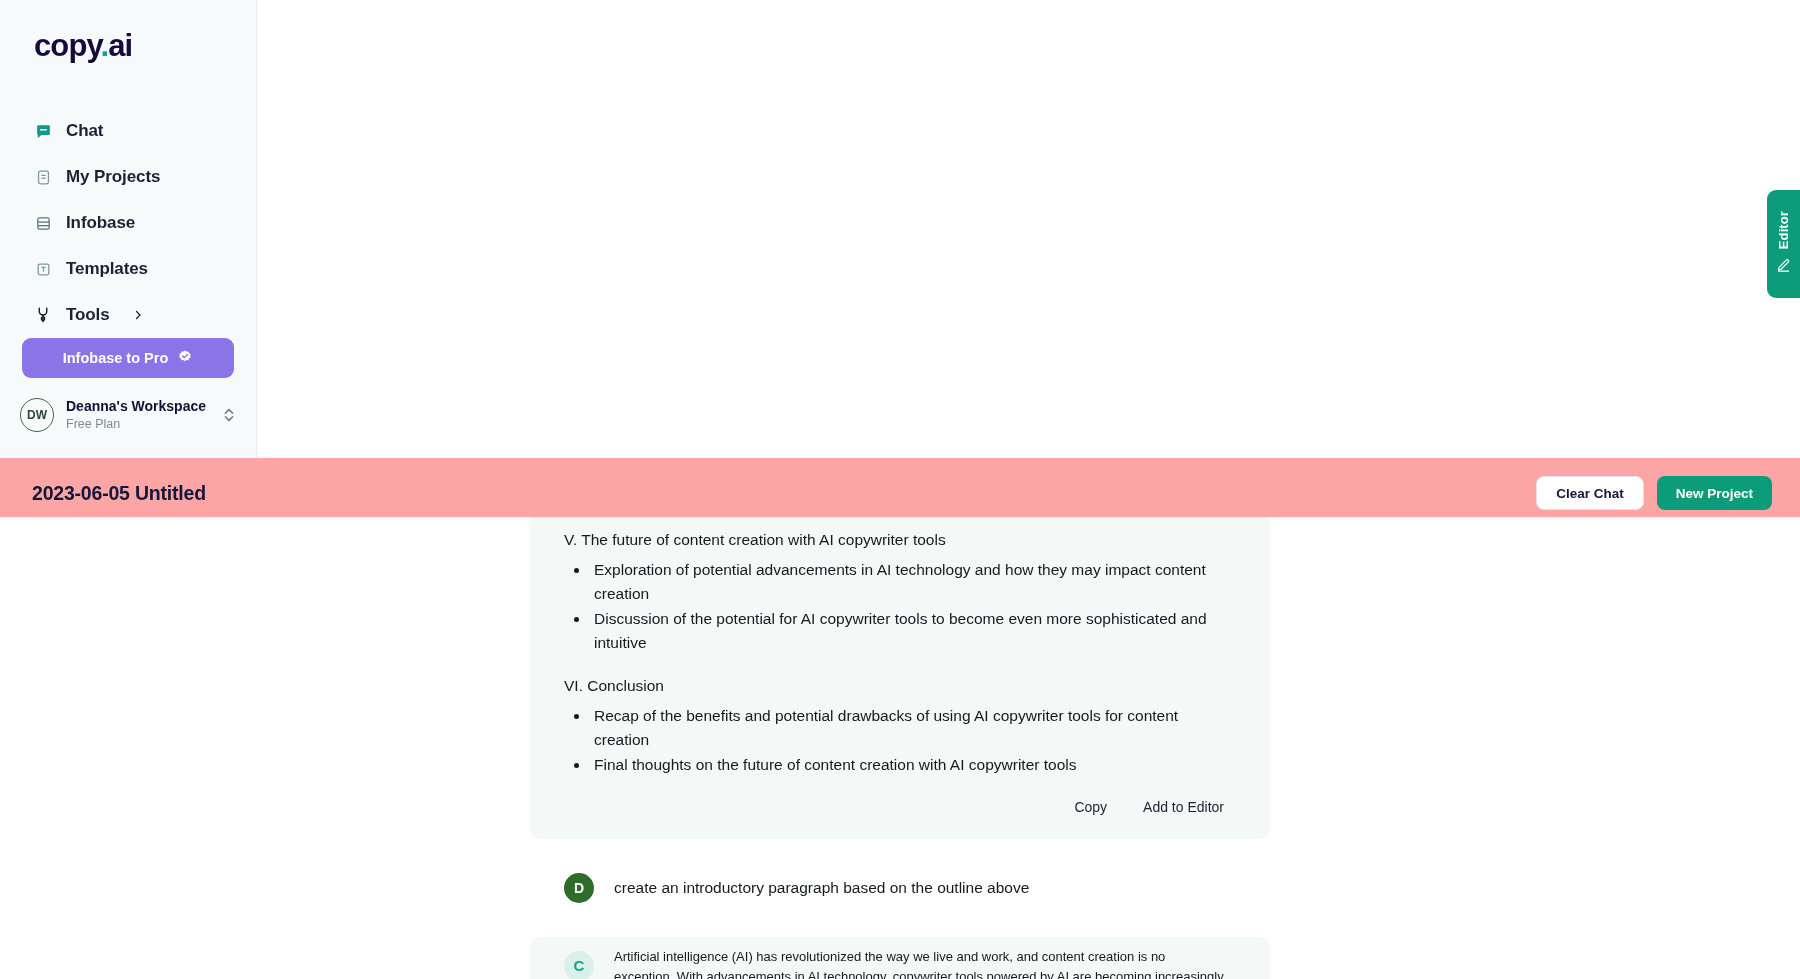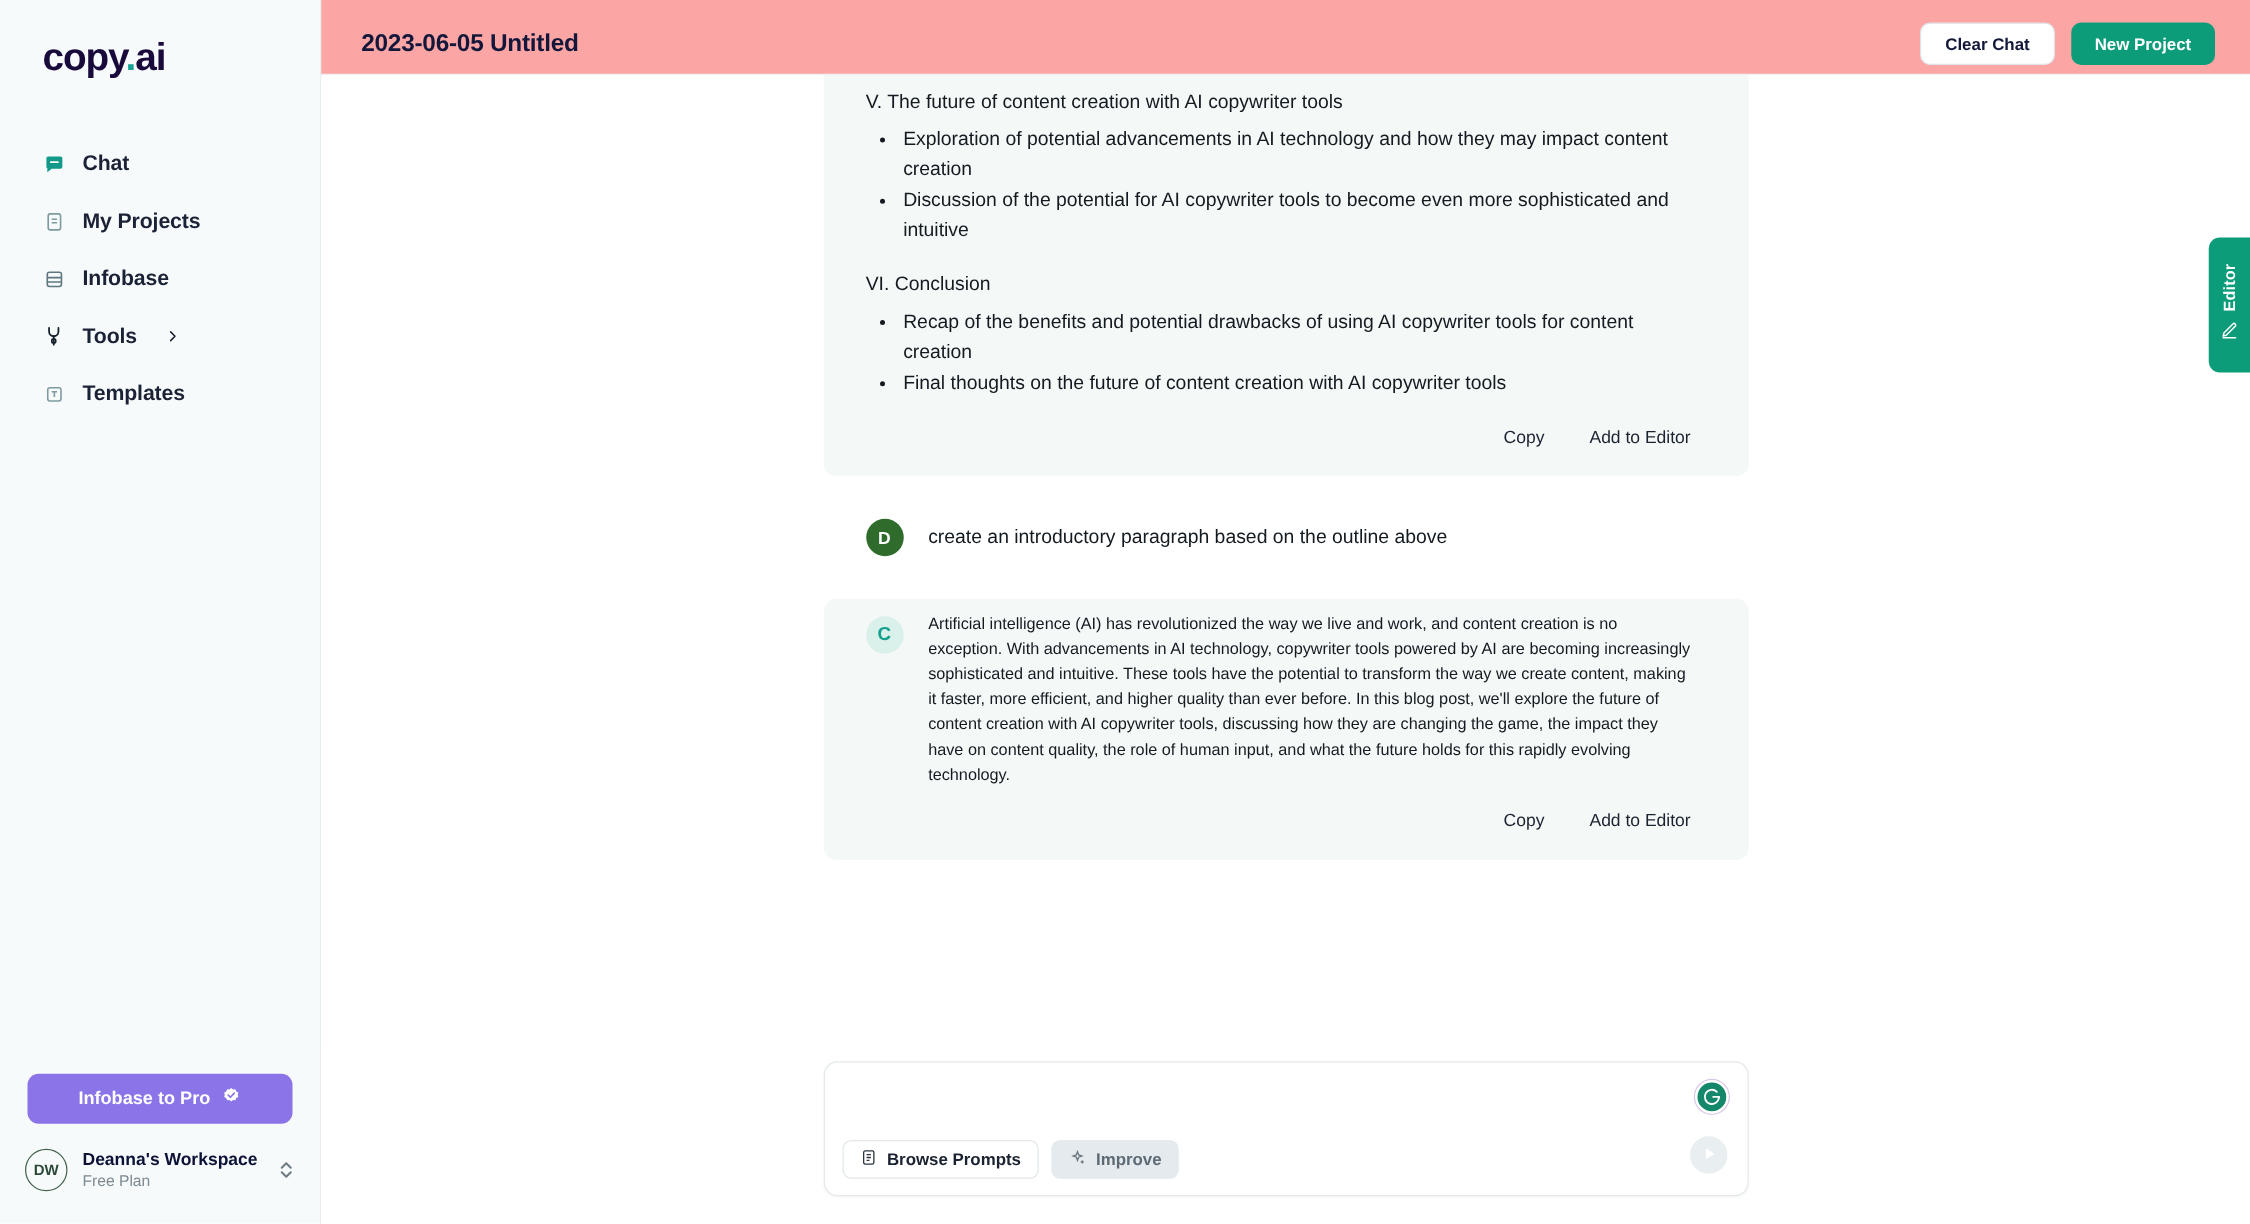--- a/index.html
+++ b/index.html
@@ -10,20 +10,21 @@
     overflow: hidden;
     font-family: "Liberation Sans", sans-serif;
     background: #ffffff;
     color: #0d1136;
   }
   .app {
     display: flex;
     width: 1800px;
     height: 979px;
     position: relative;
+    flex-direction: column;
   }
 
   
   .sidebar {
     width: 257px;
     height: 979px;
     background: #f7fafb;
     border-right: 1px solid #e8edef;
     display: flex;
     flex-direction: column;
@@ -454,49 +455,49 @@
 
       <a class="nav-item">
         <span class="nav-icon">
           <svg width="17" height="17" viewBox="0 0 24 24" fill="none" stroke="#5d7680" stroke-width="1.8">
             <rect x="4" y="4" width="16" height="16" rx="2.5"></rect>
             <line x1="4" y1="10" x2="20" y2="10"></line>
             <line x1="4" y1="15" x2="20" y2="15"></line>
           </svg>
         </span>
         <span class="nav-label">Infobase</span>
+      </a>
+
+      <a class="nav-item">
+        <span class="nav-icon">
+          <svg width="17" height="17" viewBox="0 0 24 24" fill="none" stroke="#7d9aa0" stroke-width="1.8">
+            <rect x="4.5" y="4.5" width="15" height="15" rx="2.5"></rect>
+            <line x1="9" y1="9" x2="15" y2="9"></line>
+            <line x1="12" y1="9" x2="12" y2="15"></line>
+          </svg>
+        </span>
+        <span class="nav-label">Templates</span>
       </a>
 
       <a class="nav-item">
         <span class="nav-icon">
           <svg width="18" height="18" viewBox="0 0 24 24" fill="none" stroke="#14202c" stroke-width="1.9" stroke-linecap="round">
             <path d="M7 3v4a5 5 0 0 0 10 0V3"></path>
             <line x1="12" y1="12" x2="12" y2="21"></line>
             <rect x="10" y="15" width="4" height="4" rx="1"></rect>
           </svg>
         </span>
         <span class="nav-label">Tools</span>
         <span class="nav-chevron">
           <svg width="12" height="12" viewBox="0 0 24 24" fill="none" stroke="#14202c" stroke-width="2.4" stroke-linecap="round" stroke-linejoin="round">
             <polyline points="9 5 16 12 9 19"></polyline>
           </svg>
         </span>
       </a>
 
-      <a class="nav-item">
-        <span class="nav-icon">
-          <svg width="17" height="17" viewBox="0 0 24 24" fill="none" stroke="#7d9aa0" stroke-width="1.8">
-            <rect x="4.5" y="4.5" width="15" height="15" rx="2.5"></rect>
-            <line x1="9" y1="9" x2="15" y2="9"></line>
-            <line x1="12" y1="9" x2="12" y2="15"></line>
-          </svg>
-        </span>
-        <span class="nav-label">Templates</span>
-      </a>
-
     </nav>
 
     <div class="sidebar-spacer"></div>
 
     <button class="upgrade-btn">
       <span>Infobase to Pro</span>
       <span>
         <svg width="16" height="16" viewBox="0 0 24 24">
           <path d="M12 2.2l2.2 1.7 2.8-.3 1 2.6 2.5 1.3-.7 2.7.7 2.7-2.5 1.3-1 2.6-2.8-.3L12 18.3l-2.2-1.8-2.8.3-1-2.6-2.5-1.3.7-2.7-.7-2.7 2.5-1.3 1-2.6 2.8.3z" fill="#ffffff"></path>
           <polyline points="8.4 10.6 11 13.2 15.6 8.3" fill="none" stroke="#8b73e8" stroke-width="2" stroke-linecap="round" stroke-linejoin="round"></polyline>

